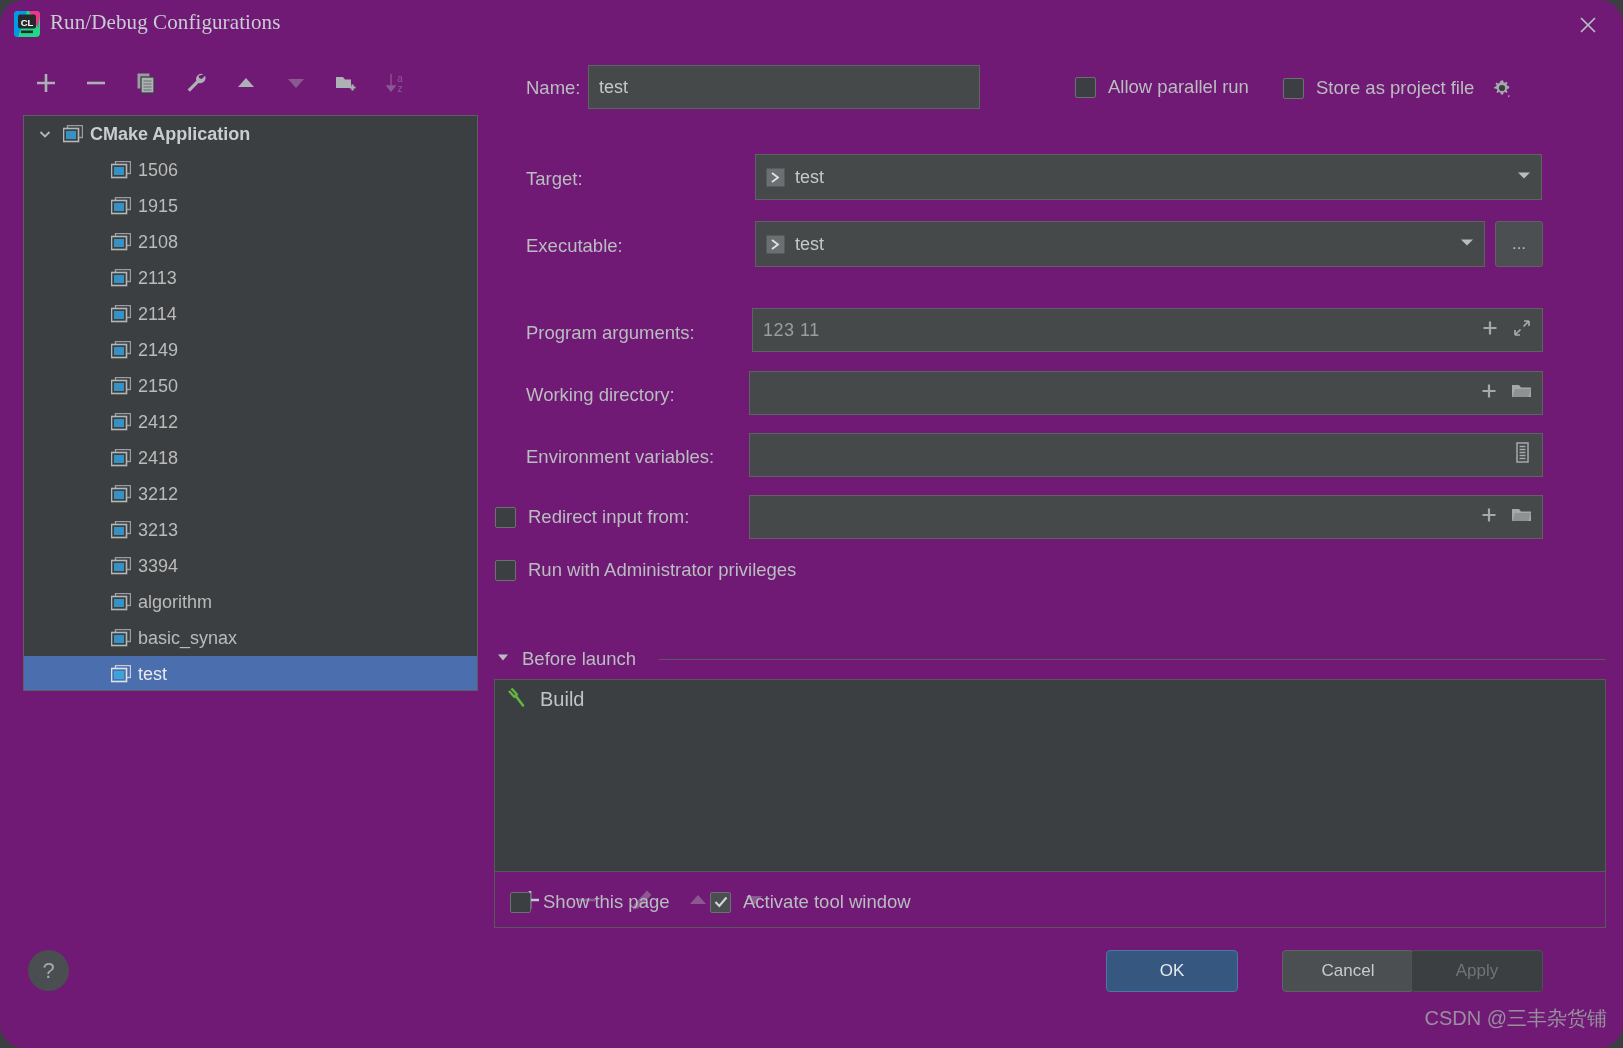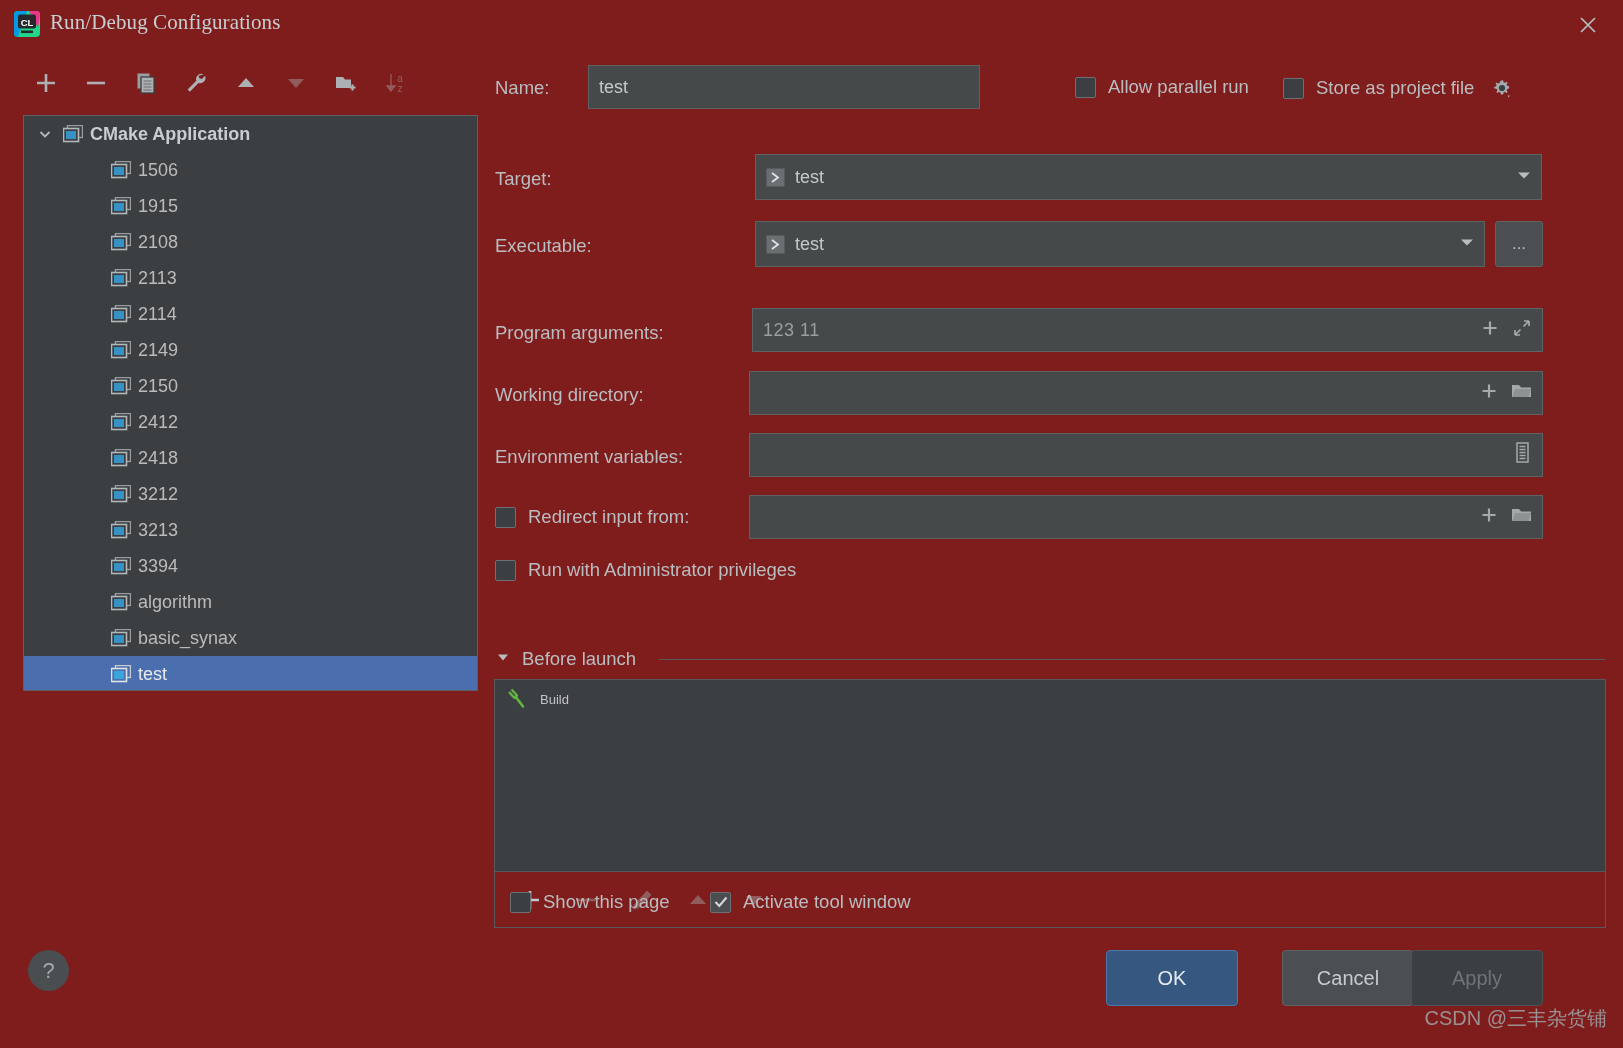--- a/index.html
+++ b/index.html
@@ -6,22 +6,23 @@
   html, body {
     margin: 0; padding: 0;
     width: 1623px; height: 1048px;
     background: #3c3f41;
     font-family: "Liberation Sans", sans-serif;
     overflow: hidden;
   }
   .dialog {
     position: relative;
     width: 1623px; height: 1048px;
-    background: #7f1d1d;
+    background: #701a75;
     color: #bbbbbb;
+    border-radius: 24px;
   }
 
   
   .titlebar {
     position: absolute; left: 0; top: 0; width: 1623px; height: 48px;
     display: flex; align-items: center;
   }
   .cl-logo {
     position: absolute; left: 14px; top: 11px; width: 26px; height: 26px;
   }
@@ -84,20 +85,21 @@
     display: flex; align-items: center; justify-content: center;
     font-size: 22px; color: #a5a9ac; cursor: pointer;
   }
 
   
   .right { position: absolute; left: 479px; top: 48px; width: 1144px; height: 1000px; }
 
   .lbl {
     position: absolute; font-size: 18.5px; color: #b9bdc0;
     white-space: nowrap;
+    margin-left: 31px;
   }
 
   .textfield {
     position: absolute;
     background: #45494a;
     border: 1px solid #5e6263;
     color: #c5c9cc;
     font-size: 18px;
     display: flex; align-items: center;
     padding: 0 10px;
@@ -152,40 +154,40 @@
   }
   .bl-sep { flex: 1; height: 1px; background: #565a5c; margin-left: 12px; }
   .bl-list {
     position: absolute; left: 15px; top: 631px;
     width: 1112px; height: 193px;
     background: #3c3f41; border: 1px solid #565a5c;
   }
   .bl-item {
     display: flex; align-items: center; gap: 11px;
     height: 39px; padding-left: 12px;
-    font-size: 13px; color: #c0c4c7; cursor: pointer;
+    font-size: 20px; color: #c0c4c7; cursor: pointer;
   }
   .bl-toolbar {
     position: absolute; left: 15px; top: 824px;
     width: 1112px; height: 56px;
     border: 1px solid #565a5c; border-top: none;
     display: flex; align-items: center; padding-left: 16px; gap: 18px;
   }
   .bl-tb-btn {
     width: 38px; height: 38px;
     display: flex; align-items: center; justify-content: center;
     cursor: pointer;
   }
   .dimmed { opacity: .42; }
 
   
   .btn {
-    position: absolute; height: 56px; border-radius: 4px;
+    position: absolute; height: 42px; border-radius: 4px;
     display: flex; align-items: center; justify-content: center;
-    font-size: 20px; cursor: pointer;
+    font-size: 17px; cursor: pointer;
   }
   .btn.primary { background: #365880; border: 1px solid #4a76a8; color: #e6e9ec; }
   .btn.normal { background: #4b4f51; border: 1px solid #5e6263; color: #c8cbce; }
   .btn.disabled { background: #3c3f41; border: 1px solid #4d5153; color: #6f7477; cursor: default; }
 
   .watermark {
     position: absolute; right: 16px; bottom: 16px;
     font-size: 20px; color: #9fa3a6; opacity: .85;
     white-space: nowrap;
   }

